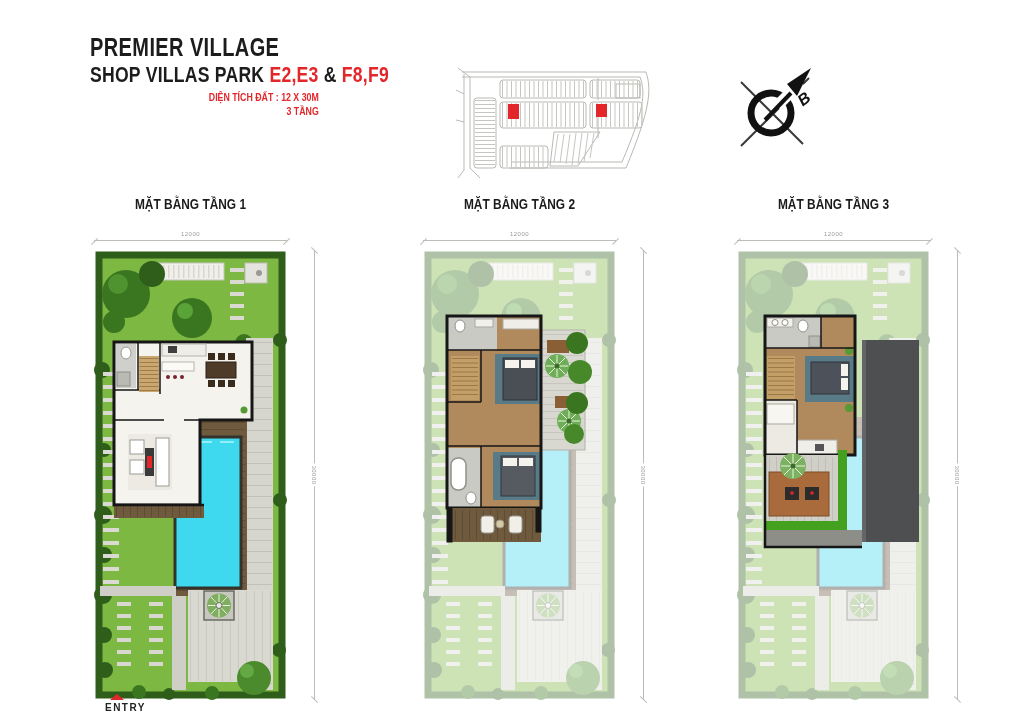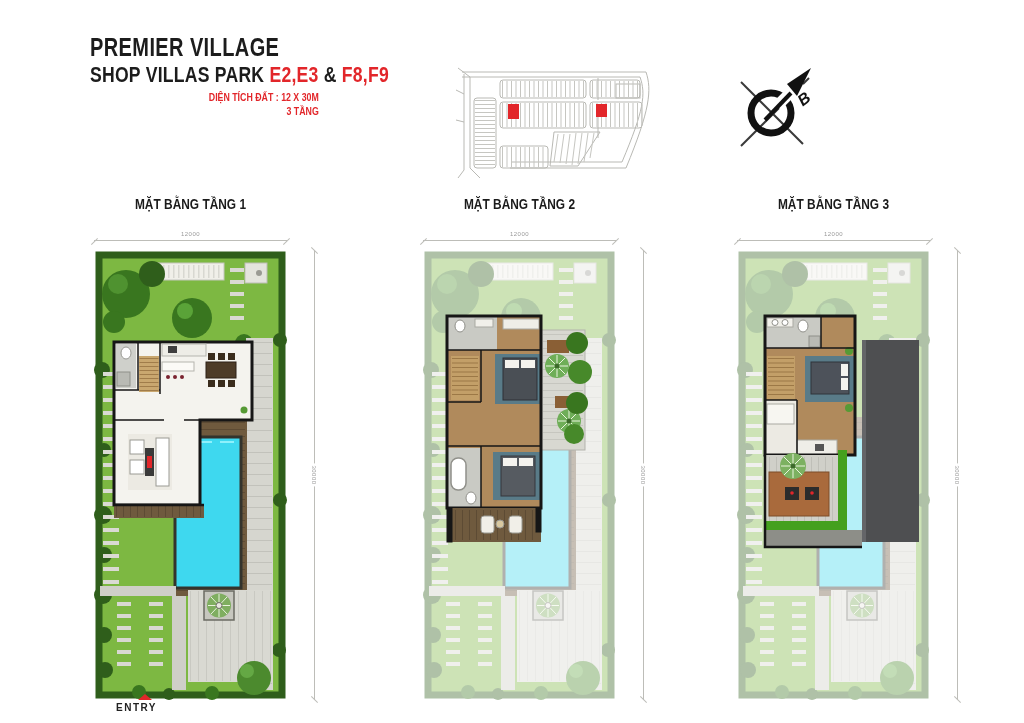--- a/index.html
+++ b/index.html
@@ -22,21 +22,21 @@
   .dim-h .tick{position:absolute;top:-4px;width:1px;height:9px;background:#bdbdb8;transform:rotate(45deg);}
   .dim-h .tick.l{left:0;}  .dim-h .tick.r{right:0;}
   .dim-label{position:absolute;top:-10px;left:0;width:100%;text-align:center;font-size:6px;color:#9a9a9a;letter-spacing:.5px;}
   .dim-v{position:absolute;top:54px;right:-28px;height:450px;width:0;border-left:1px solid #bdbdb8;}
   .dim-v .tick{position:absolute;left:-5px;width:9px;height:1px;background:#bdbdb8;transform:rotate(45deg);}
   .dim-v .tick.t{top:0;} .dim-v .tick.b{bottom:0;}
   .dim-label-v{position:absolute;top:50%;left:-4px;transform:translateY(-50%);writing-mode:vertical-rl;
     font-size:6px;color:#9a9a9a;background:#fff;padding:2px 0;letter-spacing:.5px;}
   .plot{position:absolute;top:54px;left:0;width:193px;height:450px;}
   
-  .entry{left:116px;top:694px;width:58px;text-align:left;}
+  .entry{left:88px;top:694px;width:58px;text-align:right;}
   .entry-arrow{width:0;height:0;margin:0 auto 2px auto;border-left:7px solid transparent;
     border-right:7px solid transparent;border-bottom:6px solid var(--accent);}
   .entry-text{font-size:10px;font-weight:700;color:#222;letter-spacing:1.5px;}
   
   .f-lawn{fill:var(--lawn);} .f-hedge{fill:var(--hedge);} .f-tree{fill:var(--tree);}
   .f-pool{fill:var(--pool);} .f-deck{fill:var(--deck);} .f-wood{fill:var(--wood);}
   .f-roof{fill:var(--roof);} .f-accent{fill:var(--accent);}
   .s-wall{stroke:var(--wall);}
   .s-map{stroke:var(--map-line);fill:none;stroke-width:1;}
 </style>

